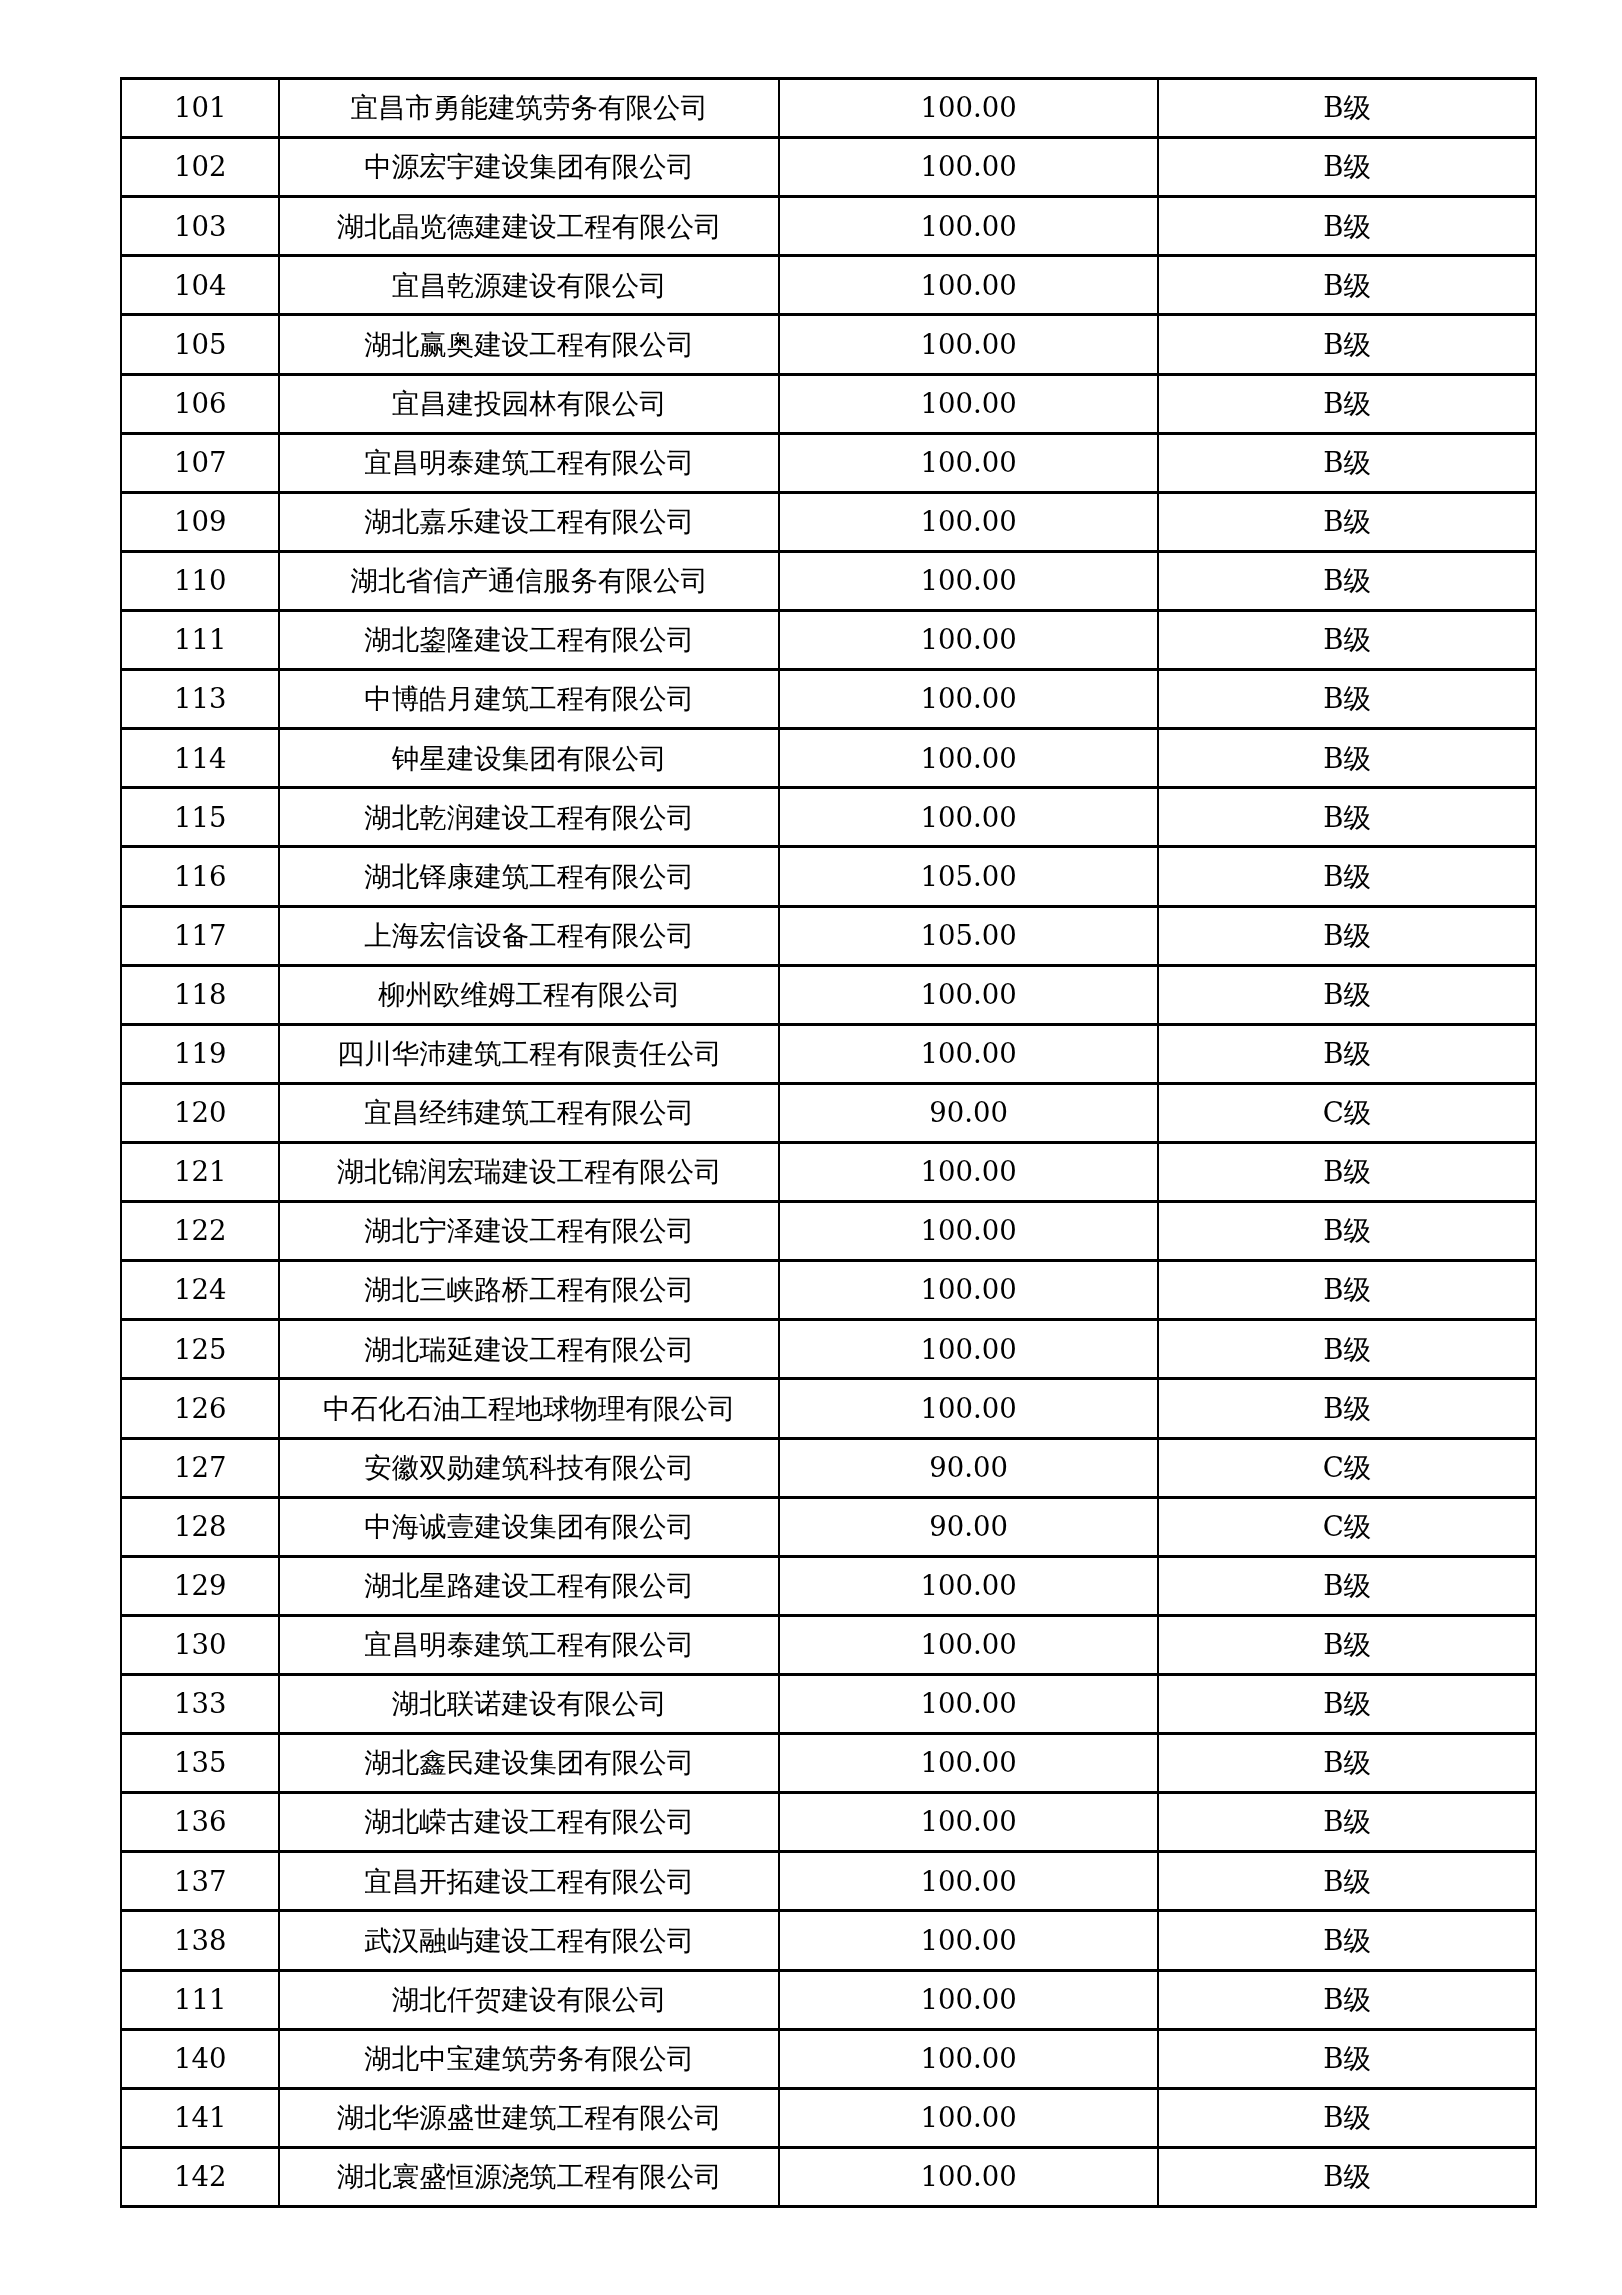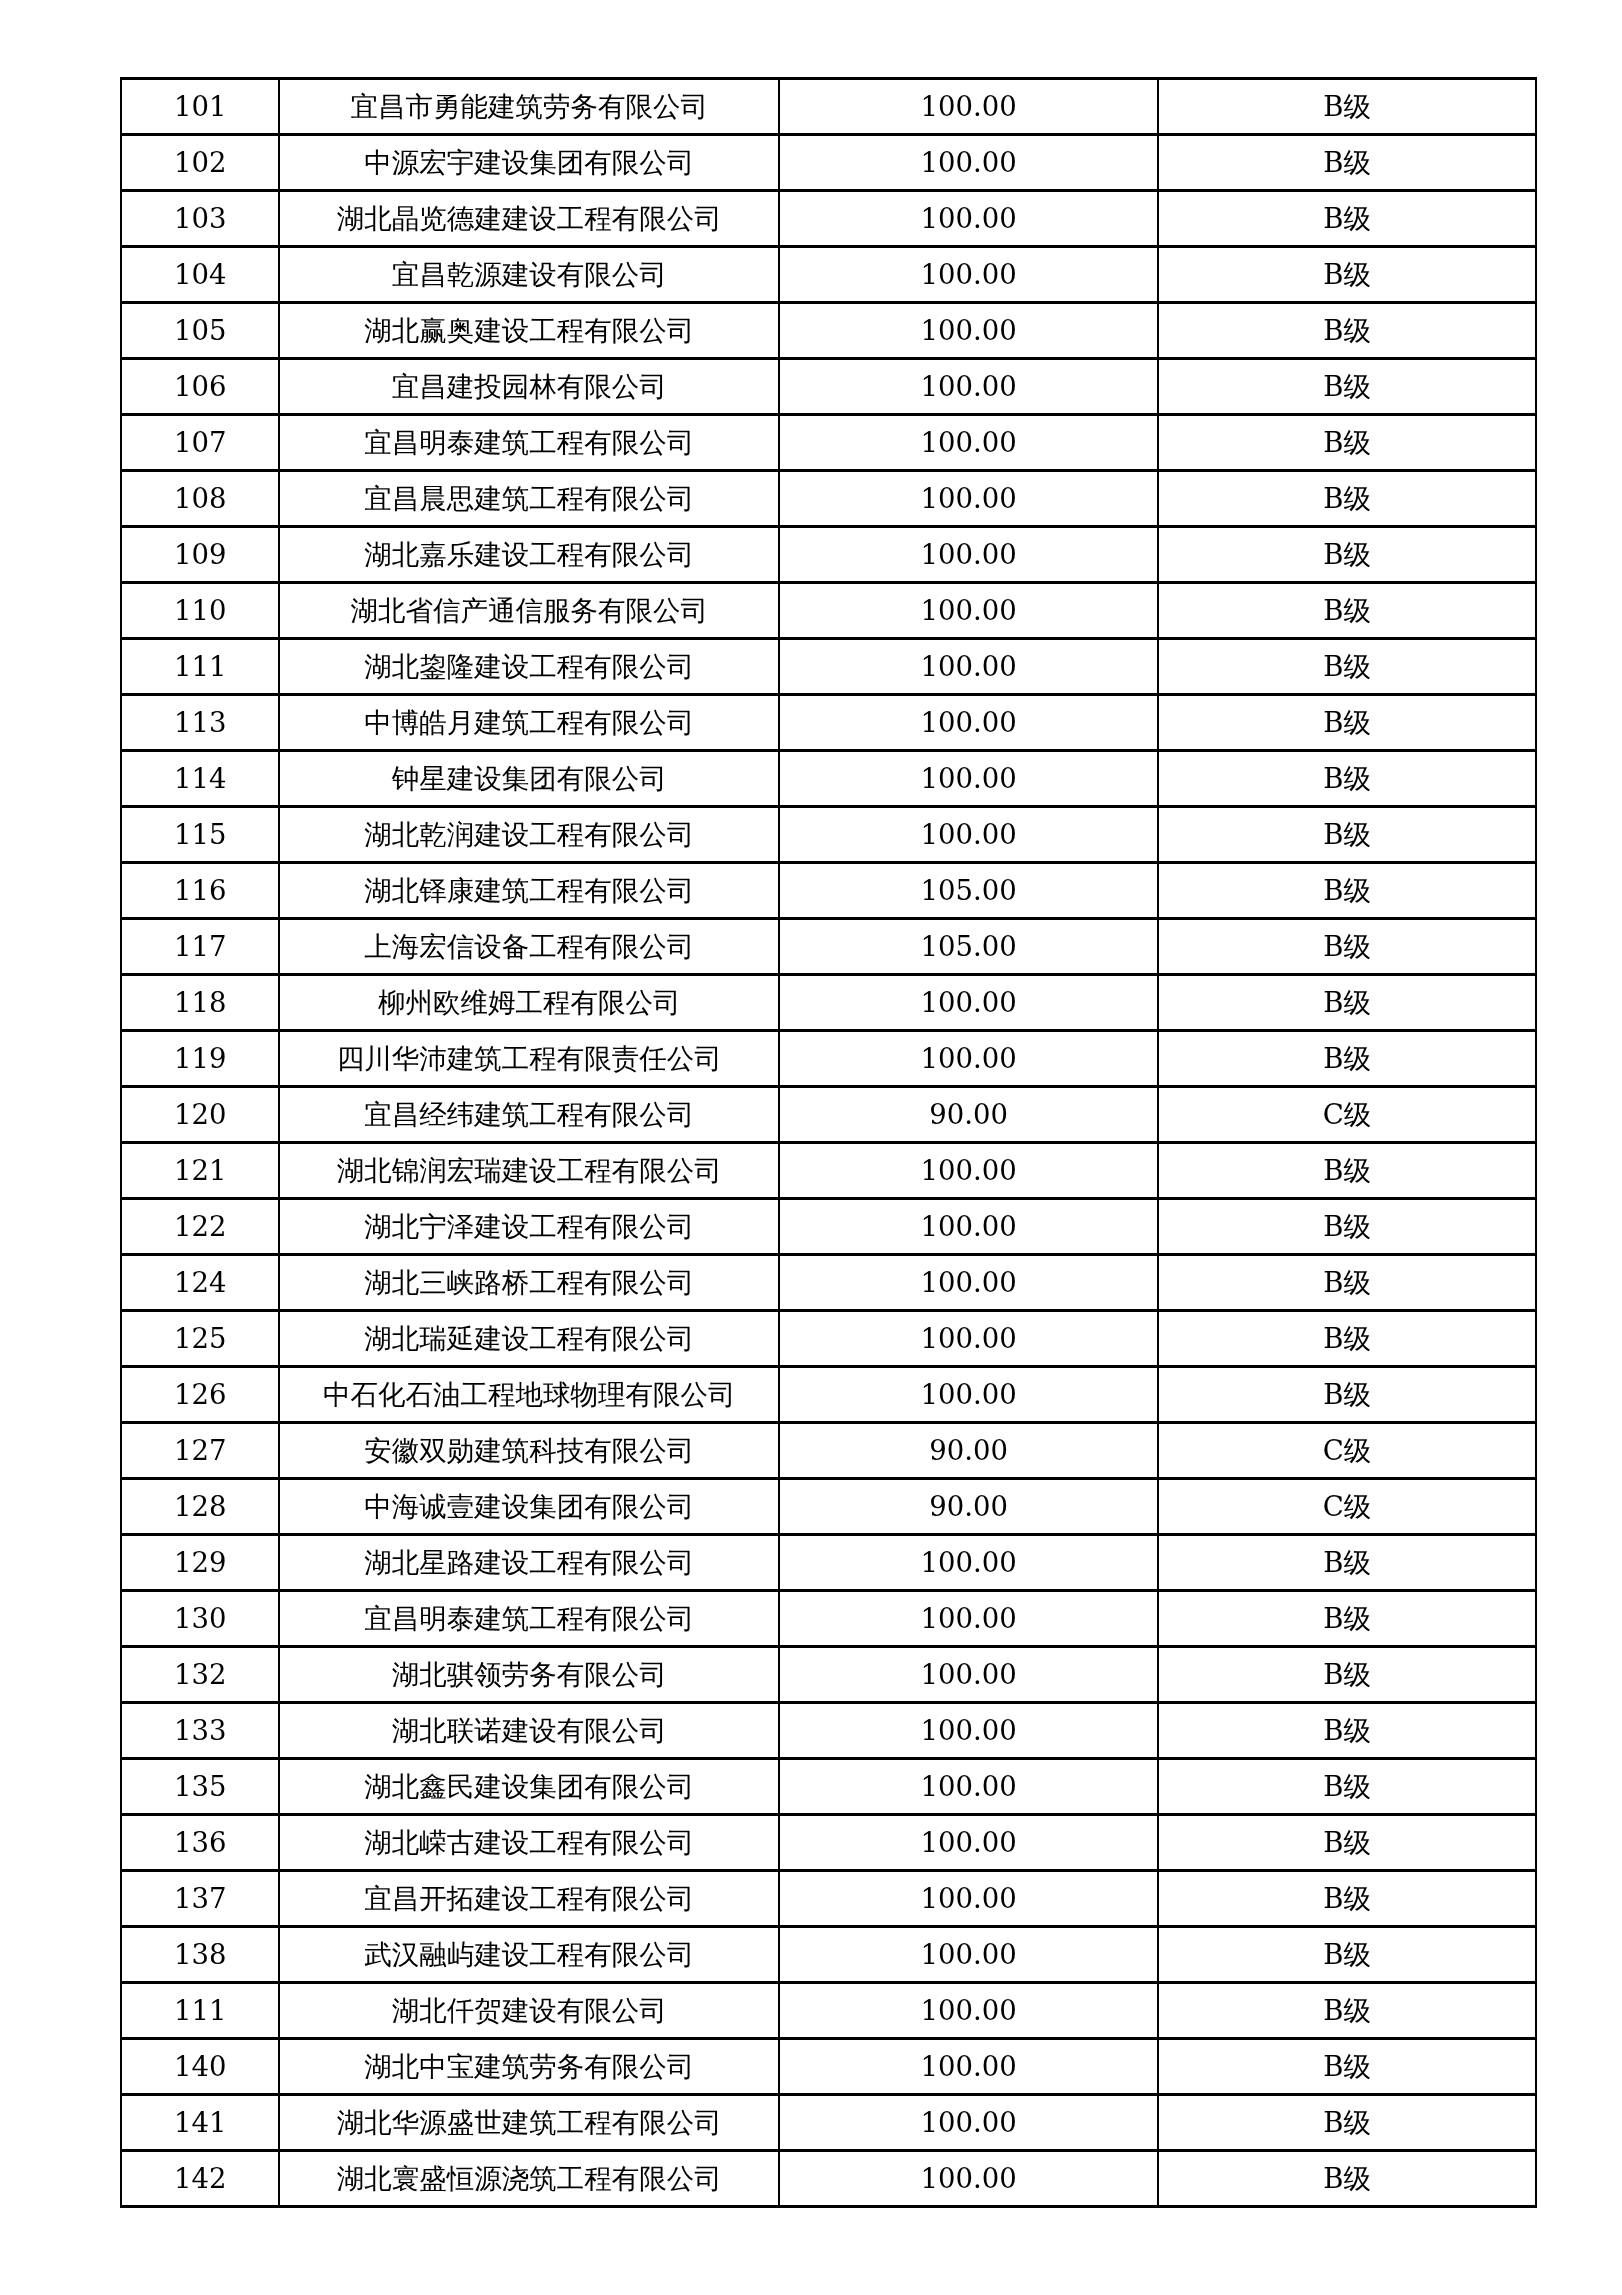--- a/index.html
+++ b/index.html
@@ -90,26 +90,20 @@
         <td>100.00</td>
         <td>B级</td>
       </tr>
         <tr>
         <td>107</td>
         <td>宜昌明泰建筑工程有限公司</td>
         <td>100.00</td>
         <td>B级</td>
       </tr>
         <tr>
-        <td>108</td>
-        <td>宜昌晨思建筑工程有限公司</td>
-        <td>100.00</td>
-        <td>B级</td>
-      </tr>
-        <tr>
         <td>109</td>
         <td>湖北嘉乐建设工程有限公司</td>
         <td>100.00</td>
         <td>B级</td>
       </tr>
         <tr>
         <td>110</td>
         <td>湖北省信产通信服务有限公司</td>
         <td>100.00</td>
         <td>B级</td>
@@ -216,26 +210,20 @@
         <td>100.00</td>
         <td>B级</td>
       </tr>
         <tr>
         <td>130</td>
         <td>宜昌明泰建筑工程有限公司</td>
         <td>100.00</td>
         <td>B级</td>
       </tr>
         <tr>
-        <td>132</td>
-        <td>湖北骐领劳务有限公司</td>
-        <td>100.00</td>
-        <td>B级</td>
-      </tr>
-        <tr>
         <td>133</td>
         <td>湖北联诺建设有限公司</td>
         <td>100.00</td>
         <td>B级</td>
       </tr>
         <tr>
         <td>135</td>
         <td>湖北鑫民建设集团有限公司</td>
         <td>100.00</td>
         <td>B级</td>

